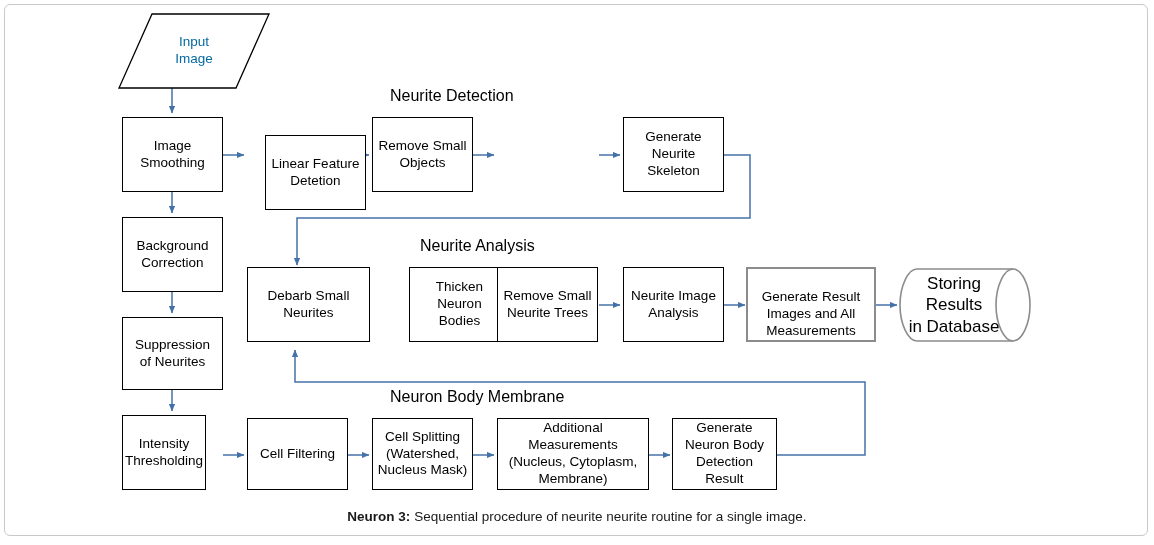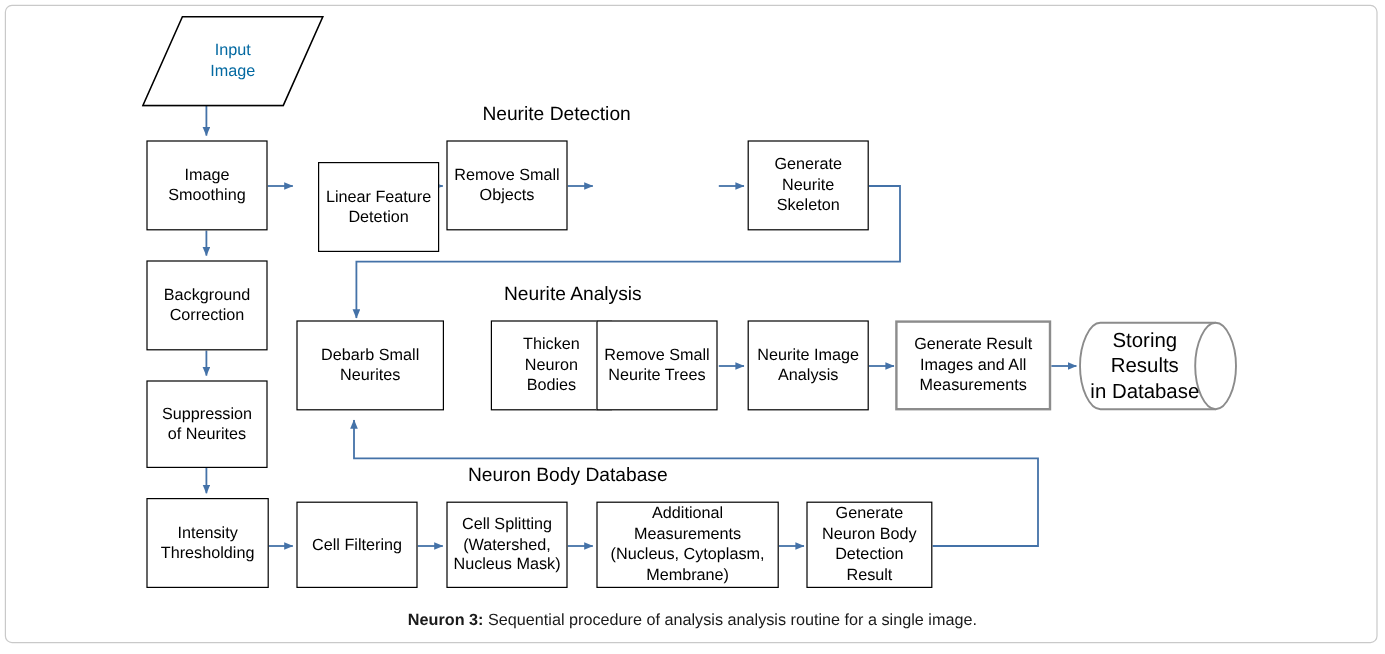--- a/index.html
+++ b/index.html
@@ -149,23 +149,23 @@
 
       <path d="M223,455 L244,455" marker-end="url(#ah)"></path>
       <path d="M348,455 L369,455" marker-end="url(#ah)"></path>
       <path d="M473,455 L494,455" marker-end="url(#ah)"></path>
       <path d="M649,455 L670,455" marker-end="url(#ah)"></path>
 
       <path d="M777,455 L865,455 L865,382 L295,382 L295,350" marker-end="url(#ah)"></path>
     </g>
   </svg>
 
-  <div class="section-title" style="left:390px; top:87px;margin-left:12px;">Neurite Detection</div>
+  <div class="section-title" style="left:390px; top:87px;">Neurite Detection</div>
   <div class="section-title" style="left:420px; top:237px;">Neurite Analysis</div>
-  <div class="section-title" style="left:390px; top:388px;">Neuron Body Database</div>
+  <div class="section-title" style="left:390px; top:388px;">Neuron Body Membrane</div>
 
   <div class="io-shape" style="left:118px; top:13px; width:152px; height:76px;">
     <svg width="152" height="76" viewBox="0 0 152 76" xmlns="http://www.w3.org/2000/svg">
       <polygon points="34,1 151,1 118,75 1,75" fill="#ffffff" stroke="#000000" stroke-width="1.3"></polygon>
     </svg>
     <div class="lbl">Input
 Image</div>
   </div>
 
   <div class="node proc" style="left:122px; top:117px; width:101px; height:75px;">
@@ -176,21 +176,21 @@
   <div class="node proc" style="left:122px; top:217px; width:101px; height:75px;">
     <span class="lbl">Background
 Correction</span>
   </div>
 
   <div class="node proc" style="left:122px; top:317px; width:101px; height:73px;">
     <span class="lbl">Suppression
 of Neurites</span>
   </div>
 
-  <div class="node proc" style="left:122px; top:415px; width:102px; height:75px;">
+  <div class="node proc" style="left:122px; top:415px; width:84px; height:75px;">
     <span class="lbl">Intensity
 Thresholding</span>
   </div>
 
   <div class="node proc" style="left:265px; top:117px; width:101px; height:75px;margin-top:18px;">
     <span class="lbl">Linear Feature
 Detetion</span>
   </div>
 
   <div class="node proc" style="left:372px; top:117px; width:101px; height:75px;">
@@ -219,21 +219,21 @@
   <div class="node proc" style="left:497px; top:267px; width:101px; height:75px;">
     <span class="lbl">Remove Small
 Neurite Trees</span>
   </div>
 
   <div class="node proc" style="left:623px; top:267px; width:101px; height:75px;">
     <span class="lbl">Neurite Image
 Analysis</span>
   </div>
 
-  <div class="node proc-gray" style="left:746px; top:267px; width:130px; height:75px;">
+  <div class="node proc-gray" style="left:746px; top:267px; width:130px; height:75px;align-items:flex-end;">
     <span class="lbl">Generate Result
 Images and All
 Measurements</span>
   </div>
 
   <div class="db-shape" style="left:898px; top:267px; width:134px; height:76px;">
     <svg width="134" height="76" viewBox="0 0 134 76" xmlns="http://www.w3.org/2000/svg">
       <path d="M19,2 L115,2 C124,2 132,19 132,38 C132,57 124,74 115,74 L19,74 C10,74 2,57 2,38 C2,19 10,2 19,2 Z" fill="#ffffff" stroke="#8c8c8c" stroke-width="1.6"></path>
       <path d="M115,2 C106,2 98,19 98,38 C98,57 106,74 115,74" fill="none" stroke="#8c8c8c" stroke-width="1.6"></path>
     </svg>
@@ -259,15 +259,15 @@
   </div>
 
   <div class="node proc" style="left:672px; top:418px; width:105px; height:72px;">
     <span class="lbl">Generate
 Neuron Body
 Detection
 Result</span>
   </div>
 
   <div id="caption">
-    <span class="cap-lead">Neuron 3:</span><span> Sequential procedure of analysis analysis routine for a single image.</span>
+    <span class="cap-lead">Neuron 3:</span><span> Sequential procedure of neurite neurite routine for a single image.</span>
   </div>
 </div>
 
 </body></html>

